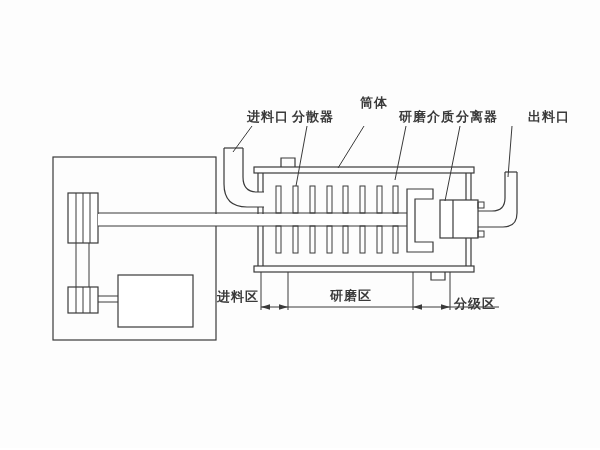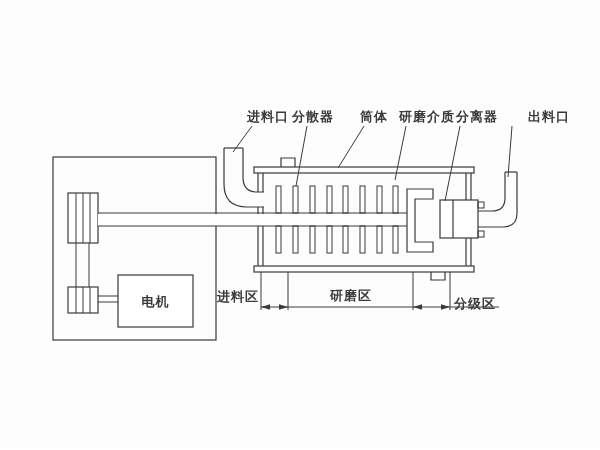--- a/index.html
+++ b/index.html
@@ -154,28 +154,27 @@
 
       <polygon class="arrow" points="413,307 422,304.3 422,309.7"></polygon>
       <polygon class="arrow" points="450,307 441,304.3 441,309.7"></polygon>
     </g>
   </svg>
 
   <div class="lbl" style="left:247px;top:109px;">进料口</div>
 
   <div class="lbl" style="left:292px;top:109px;text-align:right;">分散器</div>
 
-  <div class="lbl" style="left:360px;top:109px;">筒体</div>
+  <div class="lbl" style="left:360px;top:95px;">筒体</div>
 
   <div class="lbl" style="left:399px;top:109px;">研磨介质</div>
 
   <div class="lbl" style="left:456px;top:109px;">分离器</div>
 
   <div class="lbl" style="left:528px;top:109px;">出料口</div>
 
-  <div class="lbl lbl-center" style="left:118px;top:294px;width:75px;">电机</div>
 
   <div class="lbl" style="left:217px;top:289px;">进料区</div>
 
   <div class="lbl" style="left:330px;top:288px;text-align:right;">研磨区</div>
 
   <div class="lbl" style="left:454px;top:296px;">分级区</div>
 </div>
 
 </body></html>

